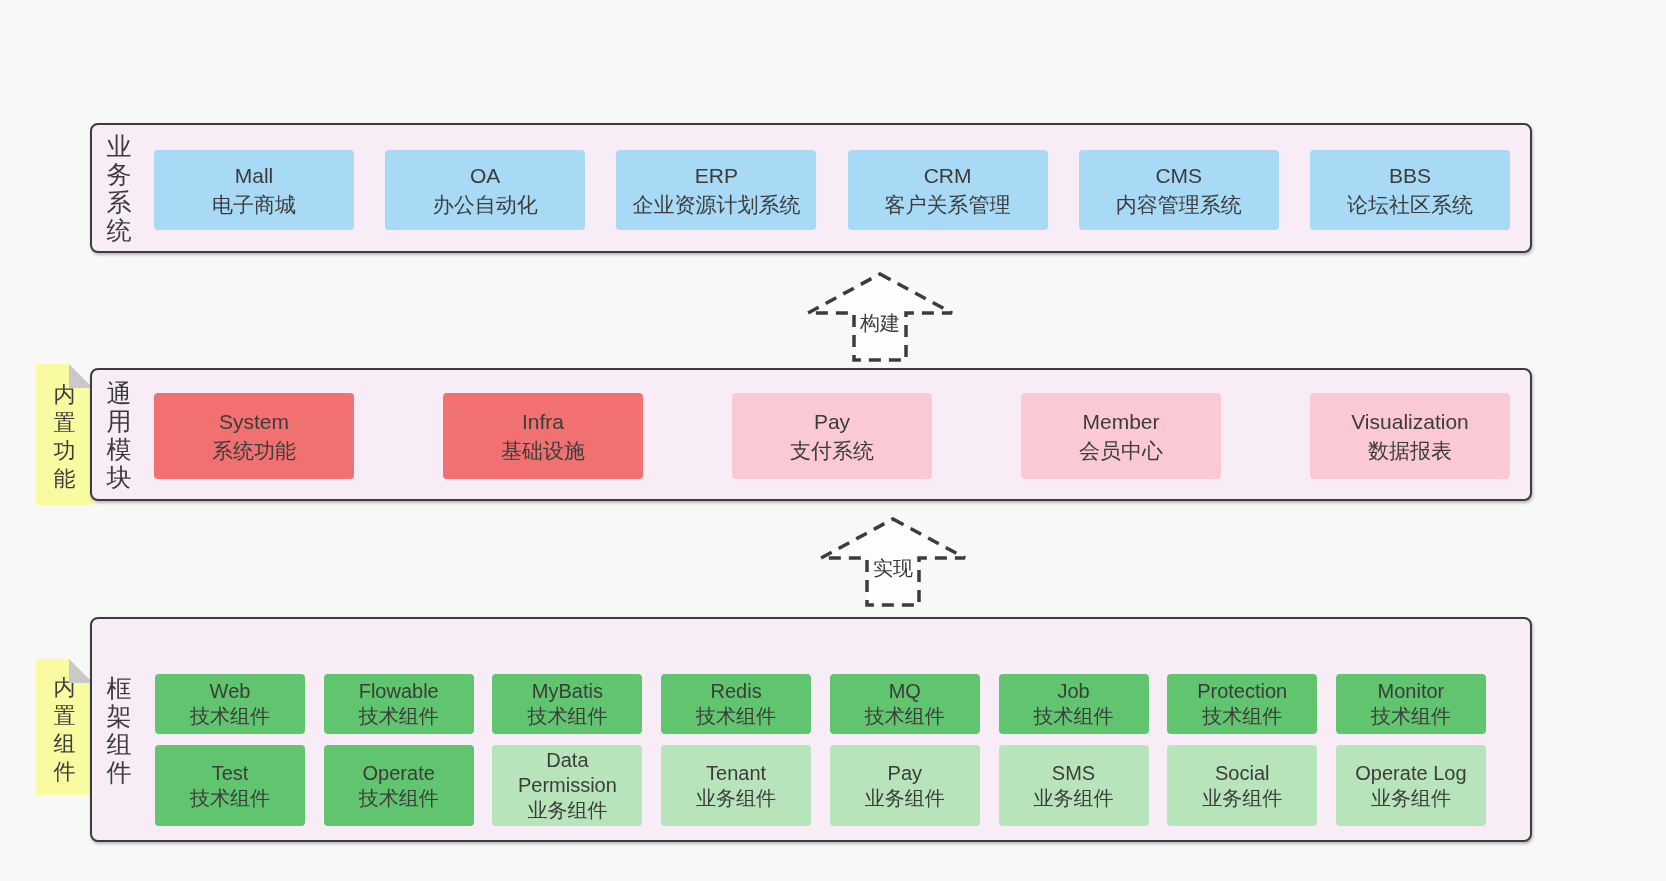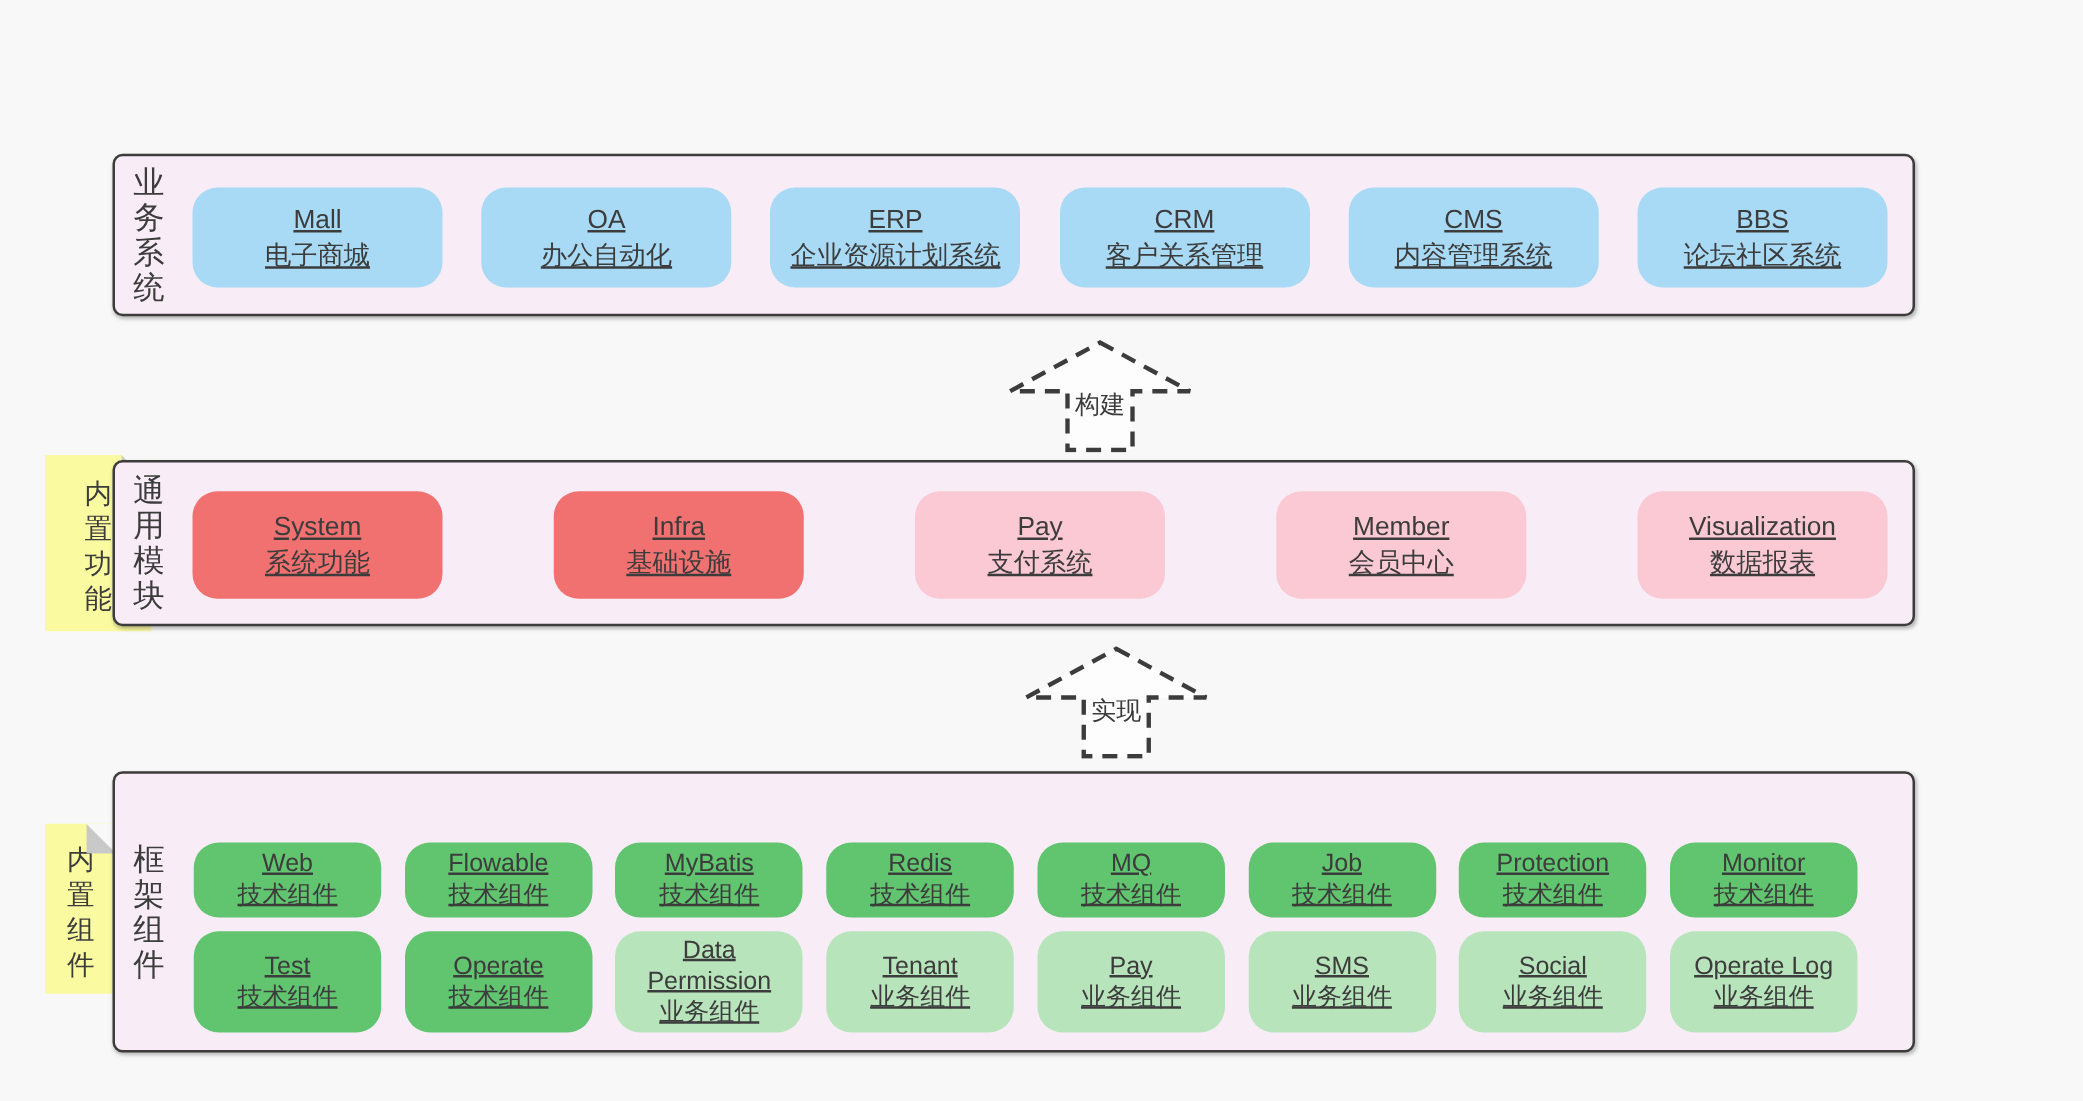--- a/index.html
+++ b/index.html
@@ -51,50 +51,49 @@
     align-items: center;
   }
   #band1 .boxes { left: 62px; right: 20px; top: 25px; height: 80px; }
   #band2 .boxes { left: 62px; right: 20px; top: 23px; height: 86px; }
   #band3 .row1  { left: 63px; right: 44px; top: 11px; height: 60px; margin-top: 44px; }
   #band3 .row2  { left: 63px; right: 44px; top: 126px; height: 81px; }
 
   
   .box {
     height: 100%;
-    border-radius: 20px;
+    border-radius: 4px;
     display: flex;
     flex-direction: column;
     align-items: center;
     justify-content: center;
     text-align: center;
     box-sizing: border-box;
     padding: 18px 6px;
-    text-decoration: underline;
   }
   #band1 .box, #band2 .box { width: 200px; }
   #band3 .box { width: 150px; }
   #band1 .box-line, #band2 .box-line { font-size: 21px; line-height: 29px; }
   #band3 .box-line { font-size: 20px; line-height: 25px; }
 
   .blue       { background: var(--blue, #a8daf5); }
   .red        { background: var(--red, #f17070); }
   .pink       { background: var(--pink, #fac9d3); }
   .green      { background: var(--green, #61c46f); }
   .lightgreen { background: var(--lightgreen, #b7e4bb); }
 
   
   .sticky {
     position: absolute;
     left: 36px;
     width: 57px;
     background: var(--sticky_yellow, #fafaa0);
     z-index: 1;
   }
-  #sticky1 { top: 364px; height: 141px; padding-left: 28px; }
+  #sticky1 { top: 364px; height: 141px; }
   #sticky2 { top: 659px; height: 136px; }
   .sticky-label {
     position: absolute;
     left: 50%;
     top: 52%;
     transform: translate(-50%,-50%);
     width: 24px;
     font-size: 22px;
     line-height: 28px;
     text-align: center;

